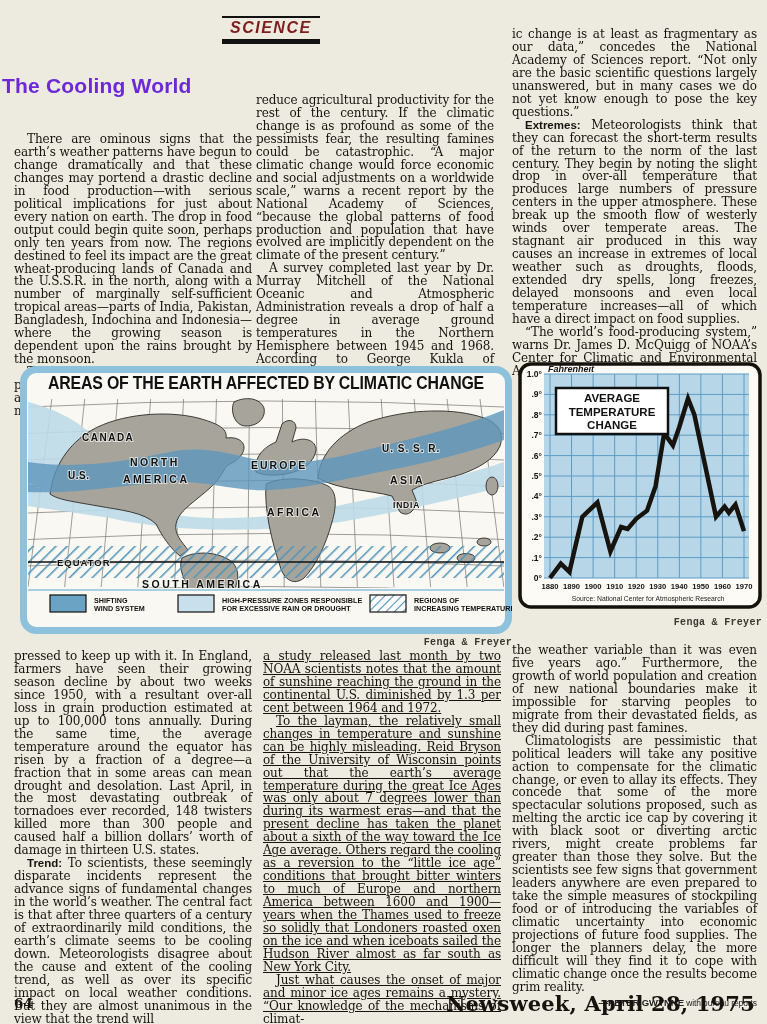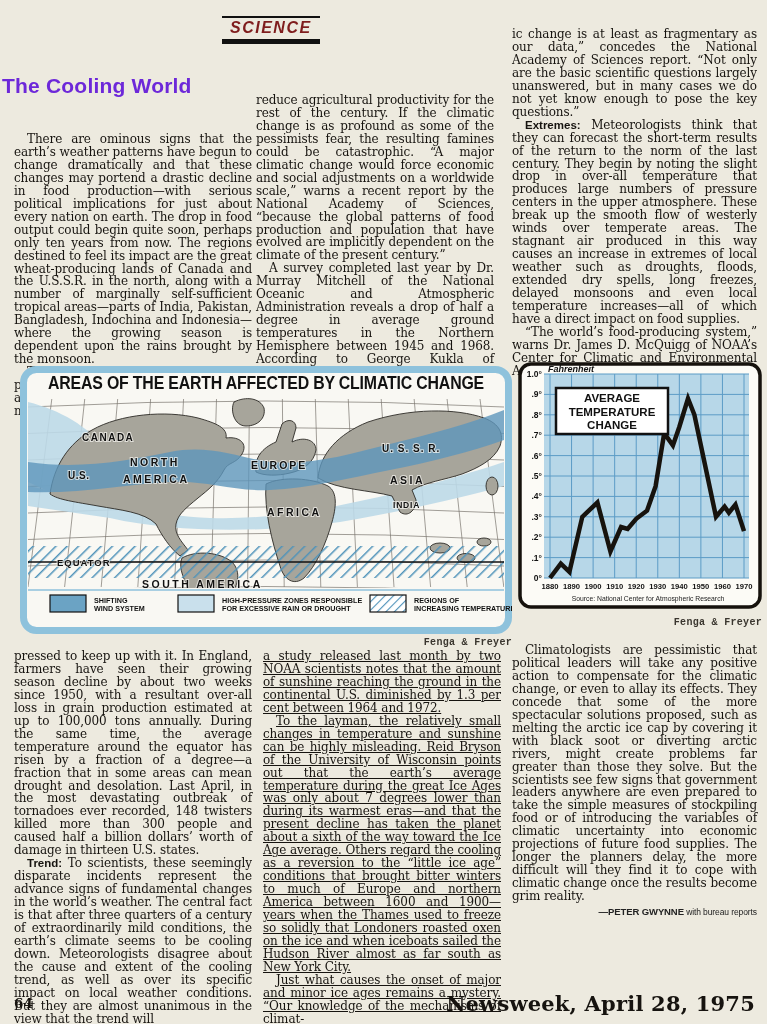--- a/index.html
+++ b/index.html
@@ -77,20 +77,21 @@
 <div class="col" id="col1-bot">
     <p class="para no-indent">pressed to keep up with it. In England, farmers have seen their growing season decline by about two weeks since 1950, with a resultant over-all loss in grain production estimated at up to 100,000 tons annually. During the same time, the average temperature around the equator has risen by a fraction of a degree—a fraction that in some areas can mean drought and desolation. Last April, in the most devastating outbreak of tornadoes ever recorded, 148 twisters killed more than 300 people and caused half a billion dollars’ worth of damage in thirteen U.S. states.</p>
     <p class="para"><span class="lead">Trend:</span> To scientists, these seemingly disparate incidents represent the advance signs of fundamental changes in the world’s weather. The central fact is that after three quarters of a century of extraordinarily mild conditions, the earth’s climate seems to be cooling down. Meteorologists disagree about the cause and extent of the cooling trend, as well as over its specific impact on local weather conditions. But they are almost unanimous in the view that the trend will</p>
   </div>
 <div class="col" id="col2-bot">
     <p class="para no-indent">a study released last month by two NOAA scientists notes that the amount of sunshine reaching the ground in the continental U.S. diminished by 1.3 per cent between 1964 and 1972.</p>
     <p class="para">To the layman, the relatively small changes in temperature and sunshine can be highly misleading. Reid Bryson of the University of Wisconsin points out that the earth’s average temperature during the great Ice Ages was only about 7 degrees lower than during its warmest eras—and that the present decline has taken the planet about a sixth of the way toward the Ice Age average. Others regard the cooling as a reversion to the “little ice age” conditions that brought bitter winters to much of Europe and northern America between 1600 and 1900—years when the Thames used to freeze so solidly that Londoners roasted oxen on the ice and when iceboats sailed the Hudson River almost as far south as New York City.</p>
     <p class="para">Just what causes the onset of major and minor ice ages remains a mystery. “Our knowledge of the mechanisms of climat-</p>
   </div>
 <div class="col" id="col3-bot">
+<p class="para no-indent">the weather variable than it was even five years ago.” Furthermore, the growth of world population and creation of new national boundaries make it impossible for starving peoples to migrate from their devastated fields, as they did during past famines.</p>
     <p class="para">Climatologists are pessimistic that political leaders will take any positive action to compensate for the climatic change, or even to allay its effects. They concede that some of the more spectacular solutions proposed, such as melting the arctic ice cap by covering it with black soot or diverting arctic rivers, might create problems far greater than those they solve. But the scientists see few signs that government leaders anywhere are even prepared to take the simple measures of stockpiling food or of introducing the variables of climatic uncertainty into economic projections of future food supplies. The longer the planners delay, the more difficult will they find it to cope with climatic change once the results become grim reality.</p>
     <div class="byline"><span class="by-name">—PETER GWYNNE</span><span> with bureau reports</span></div>
   </div>
 
 <div class="figure" id="map-figure">
   <svg width="492" height="268" viewBox="0 0 492 268">
     <defs>
       <clipPath id="mapClip">
           <rect x="8" y="30" width="476" height="192"></rect>
         </clipPath>

